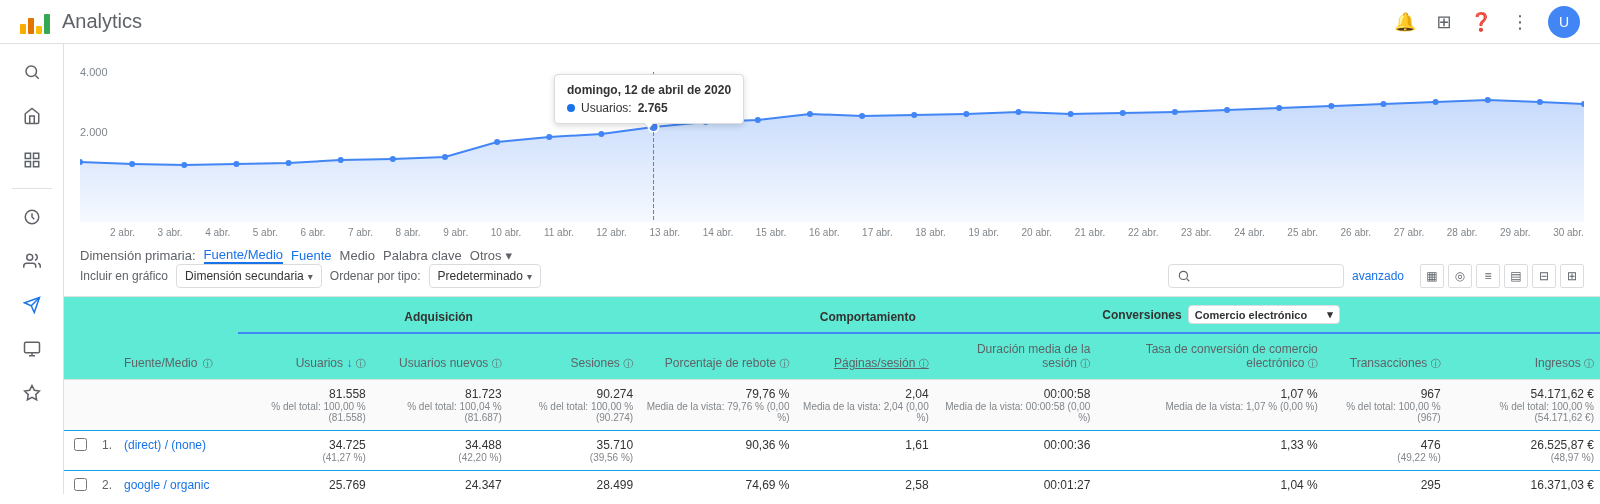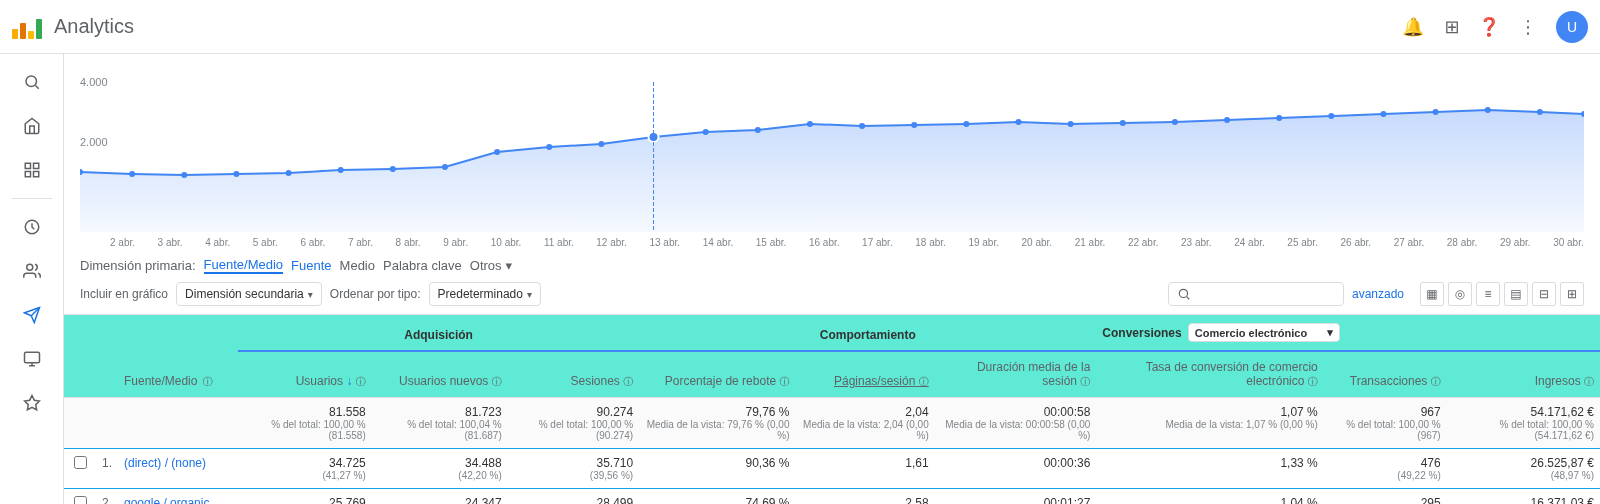--- a/index.html
+++ b/index.html
@@ -2,22 +2,22 @@
 <html><head>
   <meta charset="utf-8">
   <style>
     * { box-sizing: border-box; margin: 0; padding: 0; }
     body { font-family: Arial, sans-serif; font-size: 12px; background: #fff; color: #333; overflow-x: hidden; }
 
     
     .header {
       display: flex;
       align-items: center;
-      height: 54px;
-      padding: 0 12px;
+      height: 44px;
+      padding: 0 20px;
       border-bottom: 1px solid #e0e0e0;
       background: #fff;
     }
     .header-logo {
       display: flex;
       align-items: center;
       gap: 8px;
     }
     .logo-bars {
       display: flex;
@@ -147,21 +147,21 @@
     
     .toolbar {
       padding: 8px 16px;
       border-bottom: 1px solid #e0e0e0;
       background: #fff;
     }
     .dimension-row {
       display: flex;
       align-items: center;
       gap: 8px;
-      margin-bottom: 8px;
+      margin-bottom: 0;
       font-size: 13px;
     }
     .dim-label { color: #5f6368; }
     .dim-link { color: #1a73e8; cursor: pointer; font-weight: 500; }
     .dim-link.active { color: #1a73e8; border-bottom: 2px solid #1a73e8; }
     .dim-link-plain { color: #5f6368; cursor: pointer; }
     .dropdown-btn {
       display: flex;
       align-items: center;
       gap: 4px;
@@ -425,20 +425,28 @@
         <circle cx="1196" cy="36" r="3" fill="#4285f4"></circle>
         <circle cx="1248" cy="34" r="3" fill="#4285f4"></circle>
         <circle cx="1300" cy="32" r="3" fill="#4285f4"></circle>
         <circle cx="1352" cy="30" r="3" fill="#4285f4"></circle>
         <circle cx="1404" cy="28" r="3" fill="#4285f4"></circle>
         <circle cx="1456" cy="30" r="3" fill="#4285f4"></circle>
         <circle cx="1500" cy="32" r="3" fill="#4285f4"></circle>
       </svg>
 
       
+      <div class="tooltip">
+        <div class="tooltip-title">domingo, 12 de abril de 2020</div>
+        <div class="tooltip-row">
+          <div class="tooltip-dot"></div>
+          <span>Usuarios:</span>
+          <strong>2.765</strong>
+        </div>
+      </div>
 
       
       <div class="chart-x-labels">
         <span>2 abr.</span>
         <span>3 abr.</span>
         <span>4 abr.</span>
         <span>5 abr.</span>
         <span>6 abr.</span>
         <span>7 abr.</span>
         <span>8 abr.</span>

